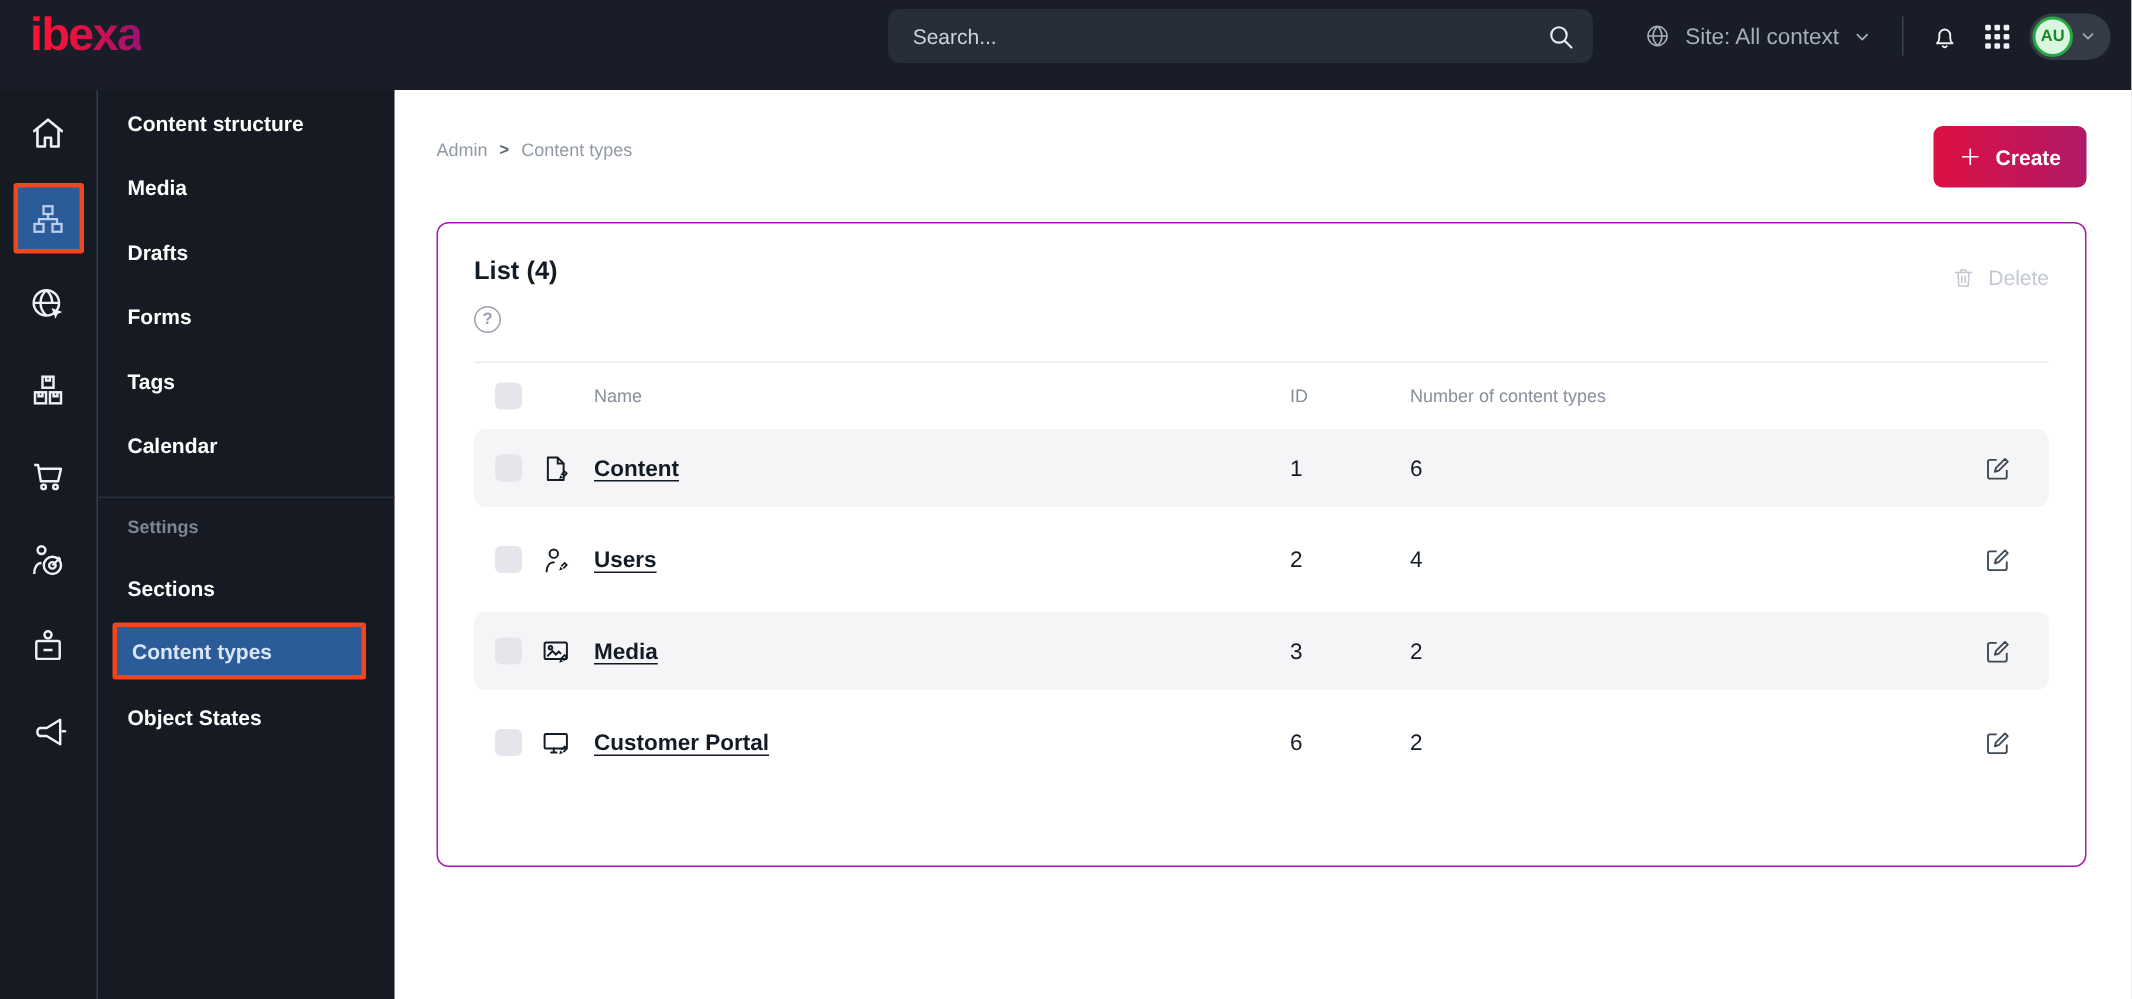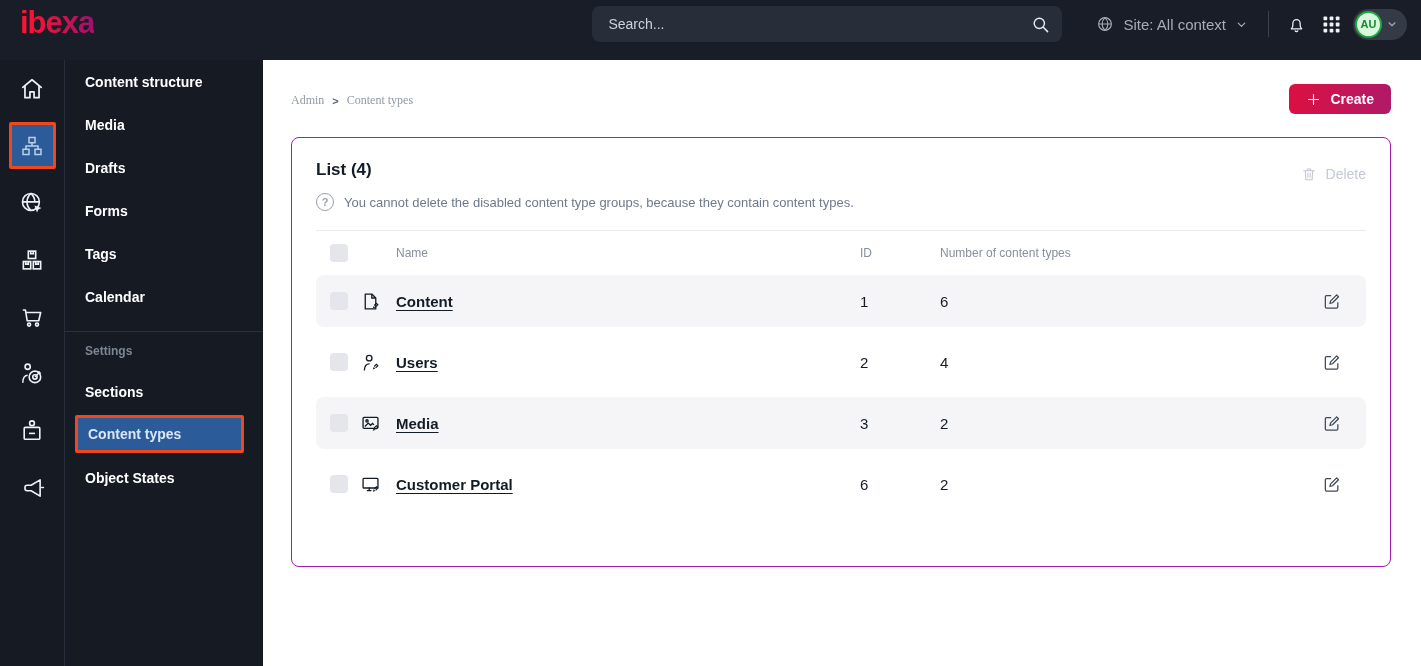--- a/index.html
+++ b/index.html
@@ -85,24 +85,24 @@
     background:#2c5b99; border:3px solid #f0471c; border-radius:2px;
     color:#d9e6f8;
   }
   
   .main {
     position:absolute; top:60px; left:263px; right:0; bottom:0;
     background:#ffffff; overflow:hidden;
   }
   .main-header { display:flex; align-items:flex-start; padding:24px 30px 0 28px; }
   .breadcrumb { font-size:12px; color:#9199a5; margin-top:9px; display:flex; gap:8px; align-items:center; }
-  .breadcrumb .crumb { cursor:pointer;font-family:Liberation Serif, serif; }
+  .breadcrumb .crumb { cursor:pointer; }
   .breadcrumb .crumb-sep { color:#5a6472; font-weight:700; font-size:11px; }
   .create-btn {
-    margin-left:auto; height:30px; min-width:93px; border:none; cursor:pointer;
+    margin-left:auto; height:41px; min-width:93px; border:none; cursor:pointer;
     background:linear-gradient(90deg,#dc1041 0%, #b01a68 100%);
     border-radius:6px; color:#fff; font-size:14px; font-weight:600;
     display:flex; align-items:center; justify-content:center; gap:9px;
     padding:0 17px; font-family:"Liberation Sans",sans-serif;
   }
   .page-title { font-size:27px; font-weight:800; color:#15243b; margin:27px 0 0 28px; letter-spacing:-0.3px; }
   .card {
     margin:23px 30px 0 28px; background:#fff;
     border:1px solid #a21caf; border-radius:8px;
     padding:22px 24px 40px 24px; min-height:430px;
@@ -340,21 +340,20 @@
               <path d="M4 7h16M9.5 7V4.5h5V7M6.5 7l.8 13.5h9.4l.8-13.5" stroke-linecap="round" stroke-linejoin="round"></path>
               <path d="M10.3 10.5v6.5M13.7 10.5v6.5" stroke-linecap="round"></path>
             </svg>
         </span>
         <span>Delete</span>
       </button>
     </div>
 
     <div class="info-row">
       <span class="q-circle">?</span>
-      <span>You cannot delete the disabled content type groups, because they contain content types.</span>
     </div>
 
     <div class="table-sep"></div>
 
     <div class="trow thead">
       <span class="cb"></span>
       <span></span>
       <span>Name</span>
       <span>ID</span>
       <span>Number of content types</span>

